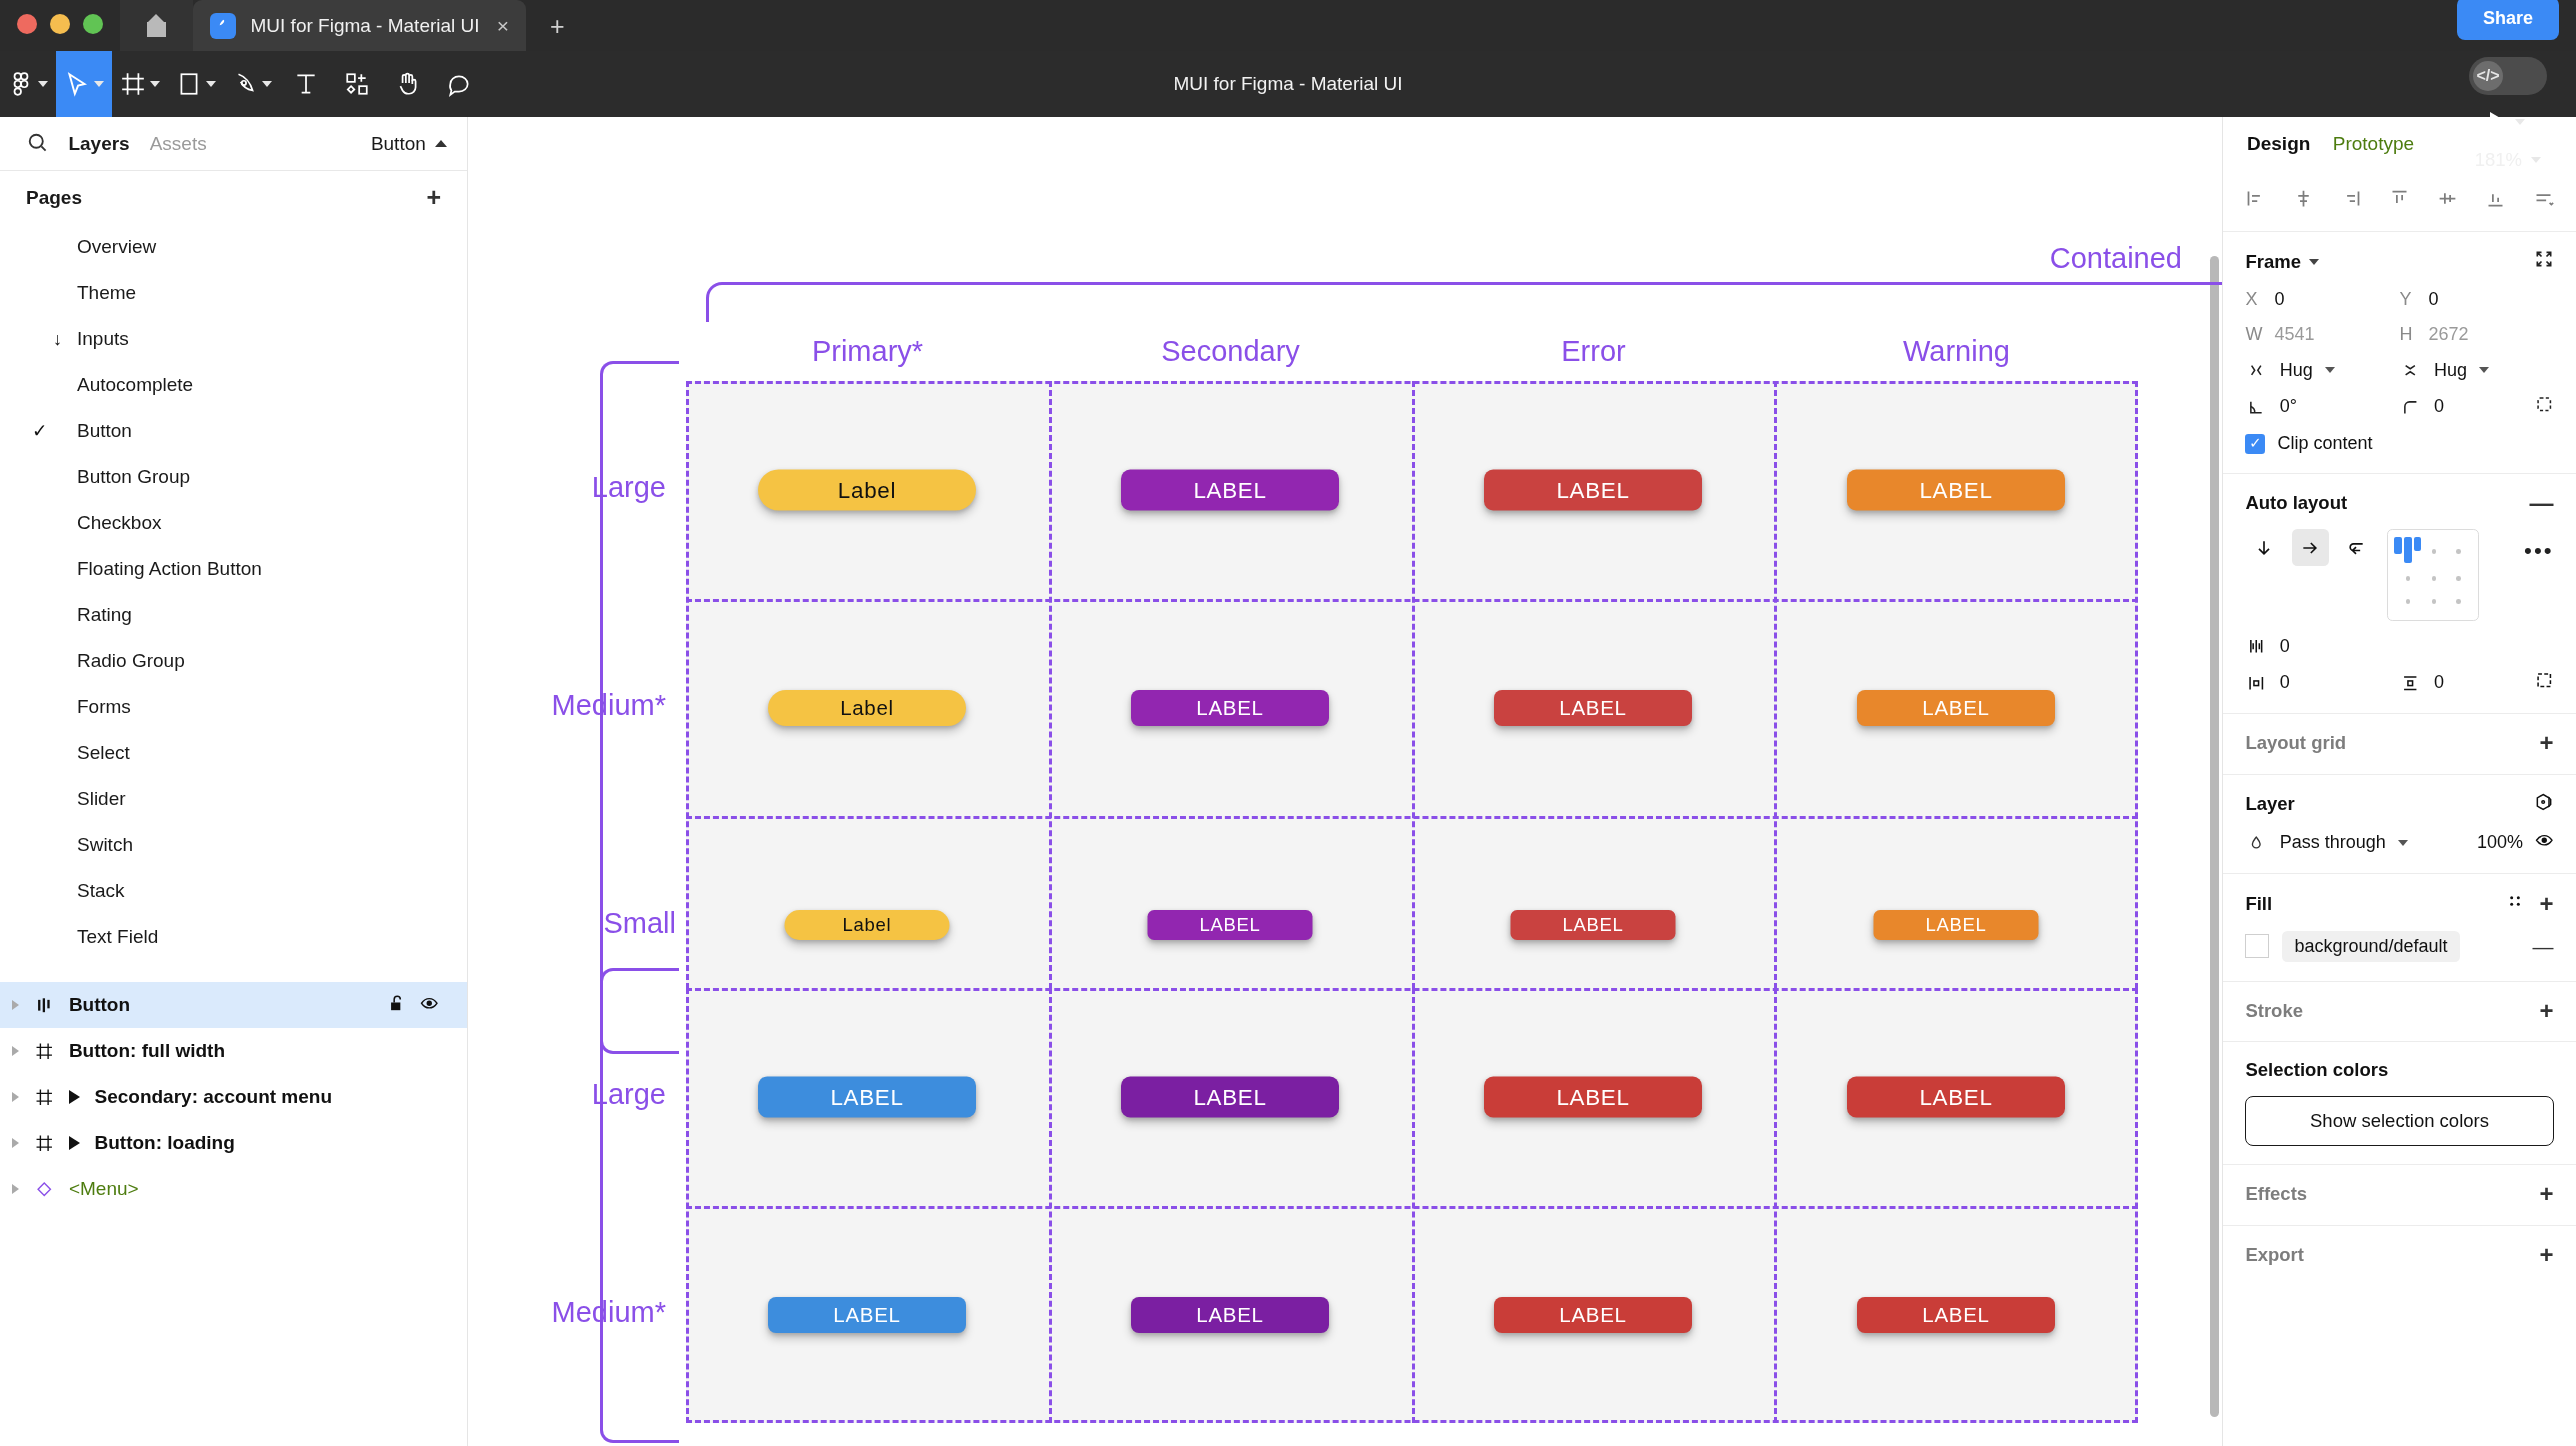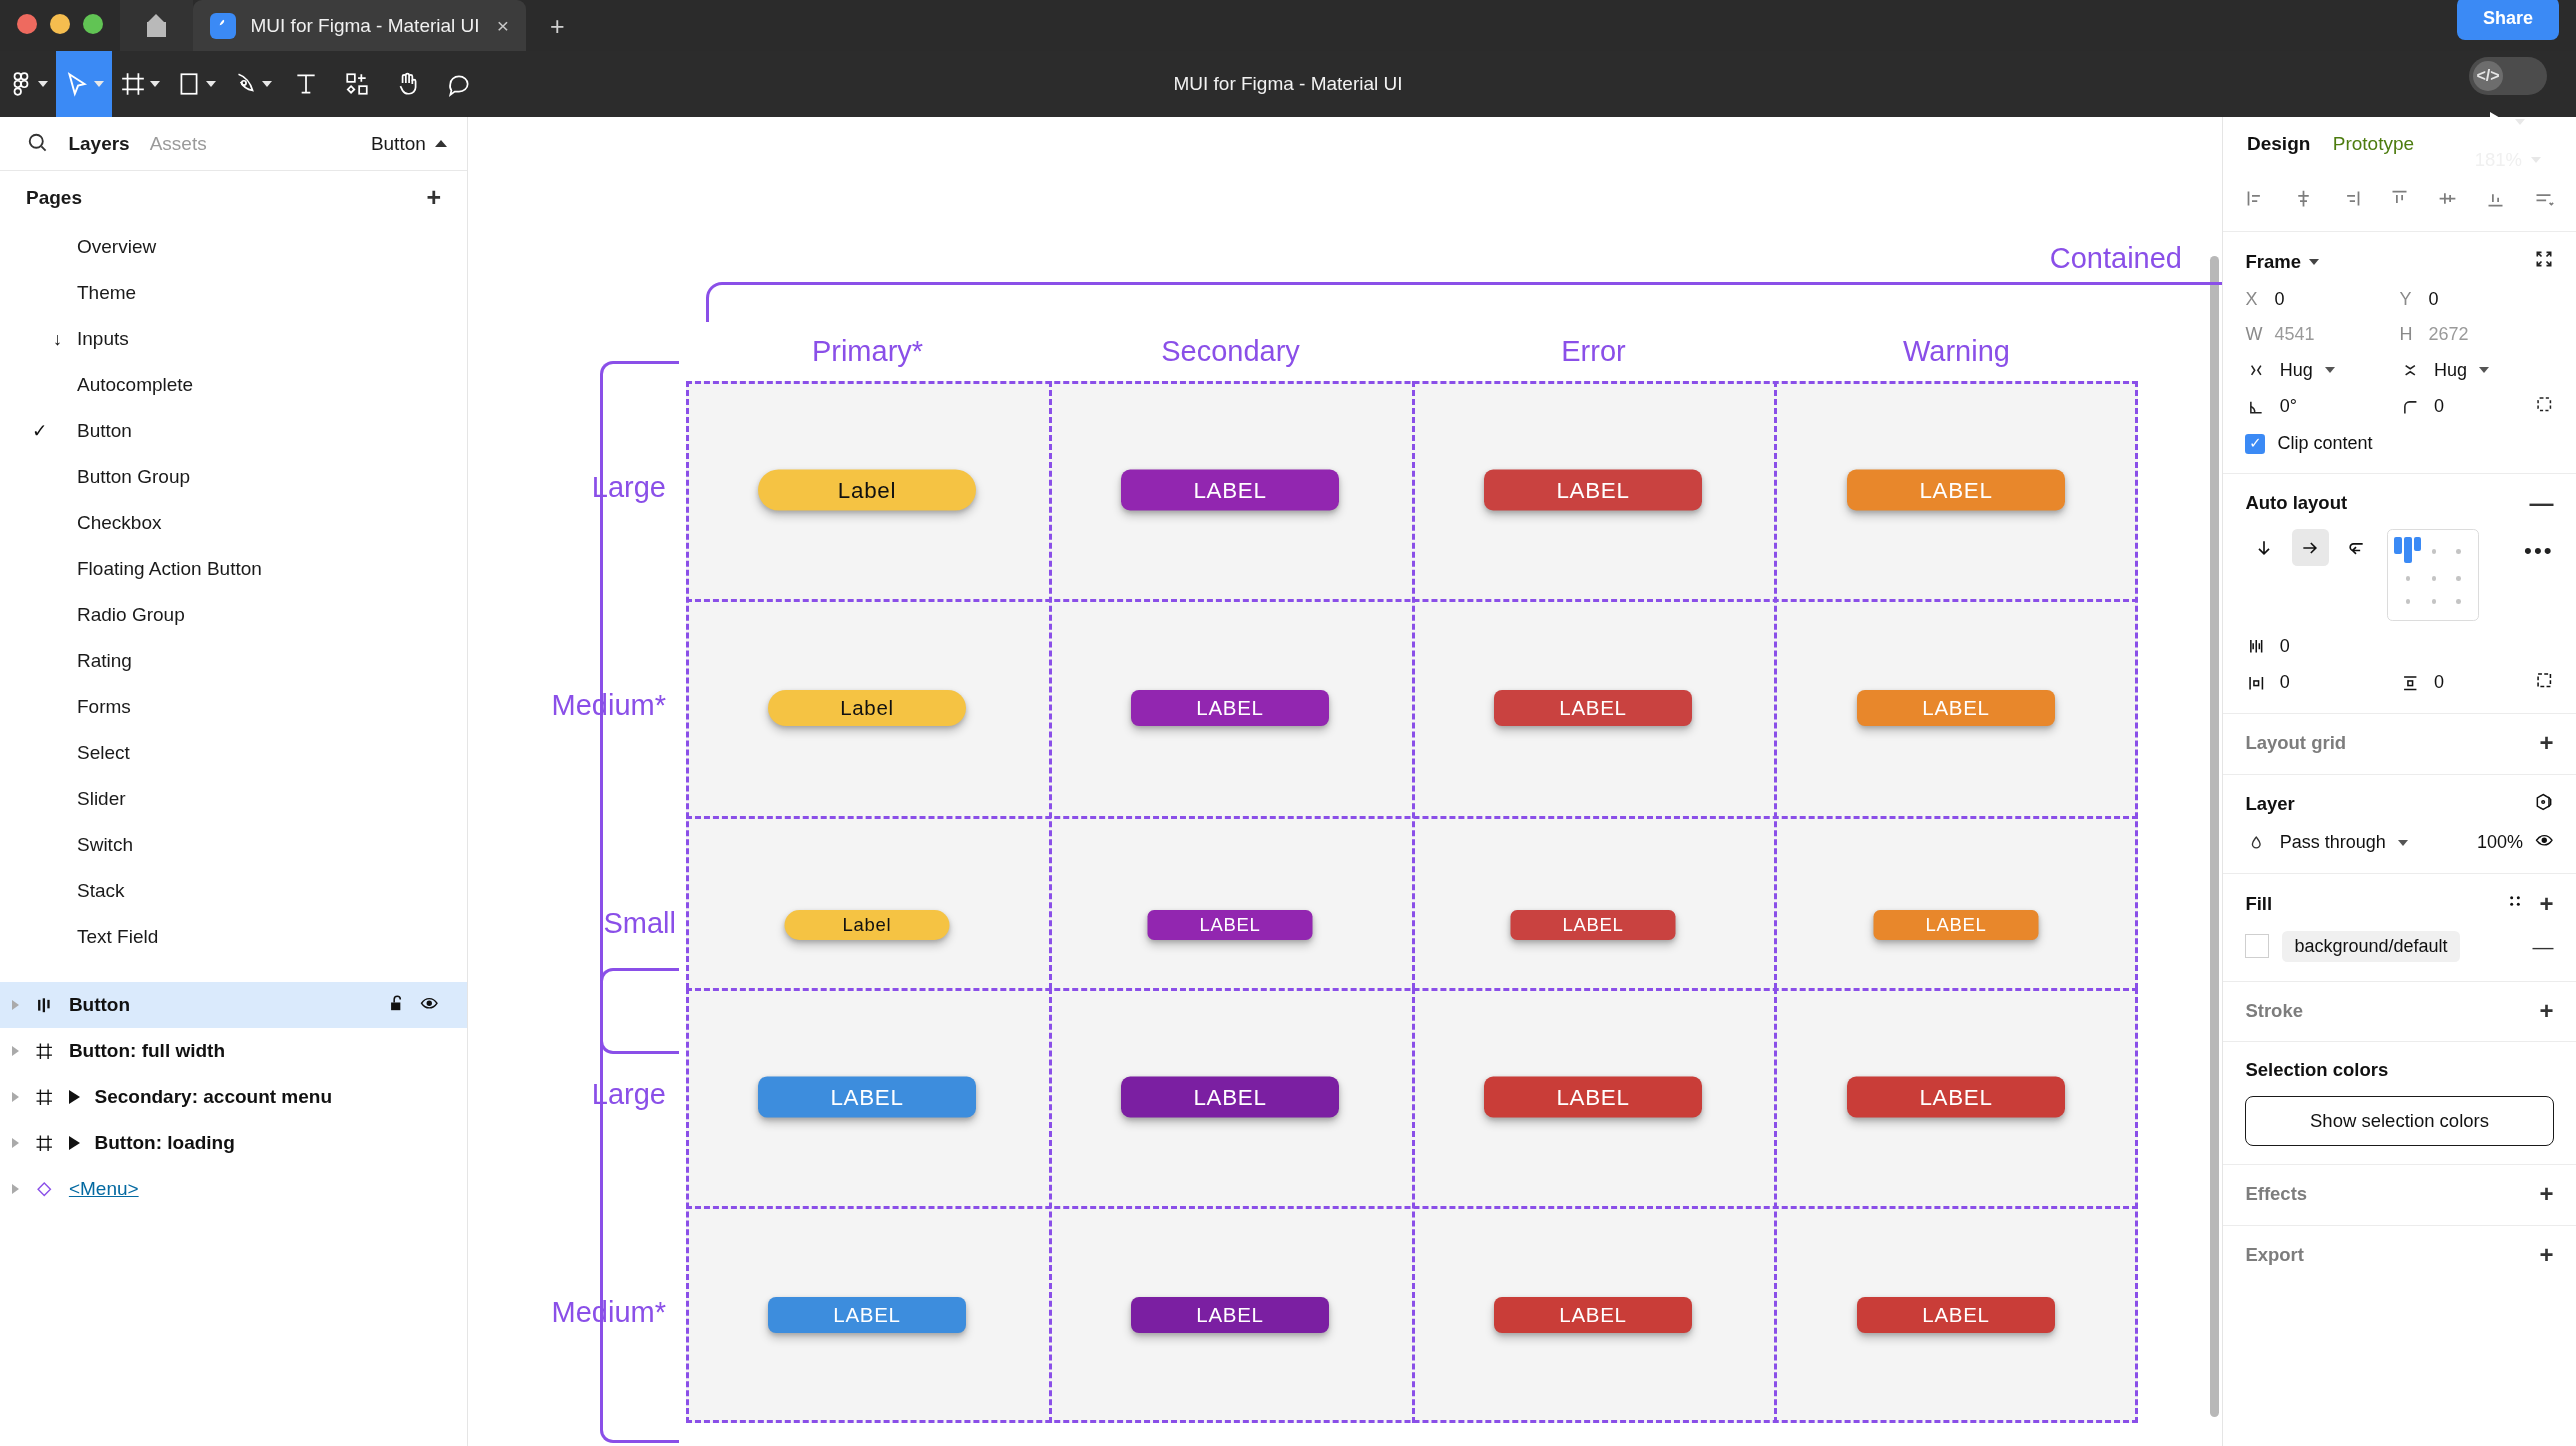--- a/index.html
+++ b/index.html
@@ -141,21 +141,21 @@
   }
   .layer-row.selected { background: #daeafc; }
   .lr-caret {
     width: 0; height: 0; border-top: 5.3px solid transparent;
     border-bottom: 5.3px solid transparent; border-left: 7.3px solid #aaa;
     flex: 0 0 auto; margin-left: 5.3px;
   }
   .lr-icon { width: 26px; display: flex; justify-content: center; flex: 0 0 auto; }
   .lr-icon svg { width: 18.5px; height: 18.5px; }
   .lr-label { white-space: nowrap; }
-  .lr-label.menu { color: #0369a1; font-weight: normal; text-decoration: underline; }
+  .lr-label.menu { color: #4d7c0f; font-weight: normal; }
   .lr-actions {
     position: absolute; right: 29px; display: flex; align-items: center; gap: 13px;
   }
   .lr-actions svg { width: 18.5px; height: 18.5px; }
   .expand-tri {
     width: 0; height: 0; border-top: 7.3px solid transparent;
     border-bottom: 7.3px solid transparent; border-left: 11.2px solid #111;
     margin-right: 2.6px; flex: 0 0 auto;
   }
 
@@ -410,24 +410,24 @@
         <div class="pg-item">
           <span>Button Group</span>
         </div>
         <div class="pg-item">
           <span>Checkbox</span>
         </div>
         <div class="pg-item">
           <span>Floating Action Button</span>
         </div>
         <div class="pg-item">
+          <span>Rating</span>
+        </div>
+        <div class="pg-item">
           <span>Radio Group</span>
-        </div>
-        <div class="pg-item">
-          <span>Rating</span>
         </div>
         <div class="pg-item">
           <span>Forms</span>
         </div>
         <div class="pg-item">
           <span>Select</span>
         </div>
         <div class="pg-item">
           <span>Slider</span>
         </div>

